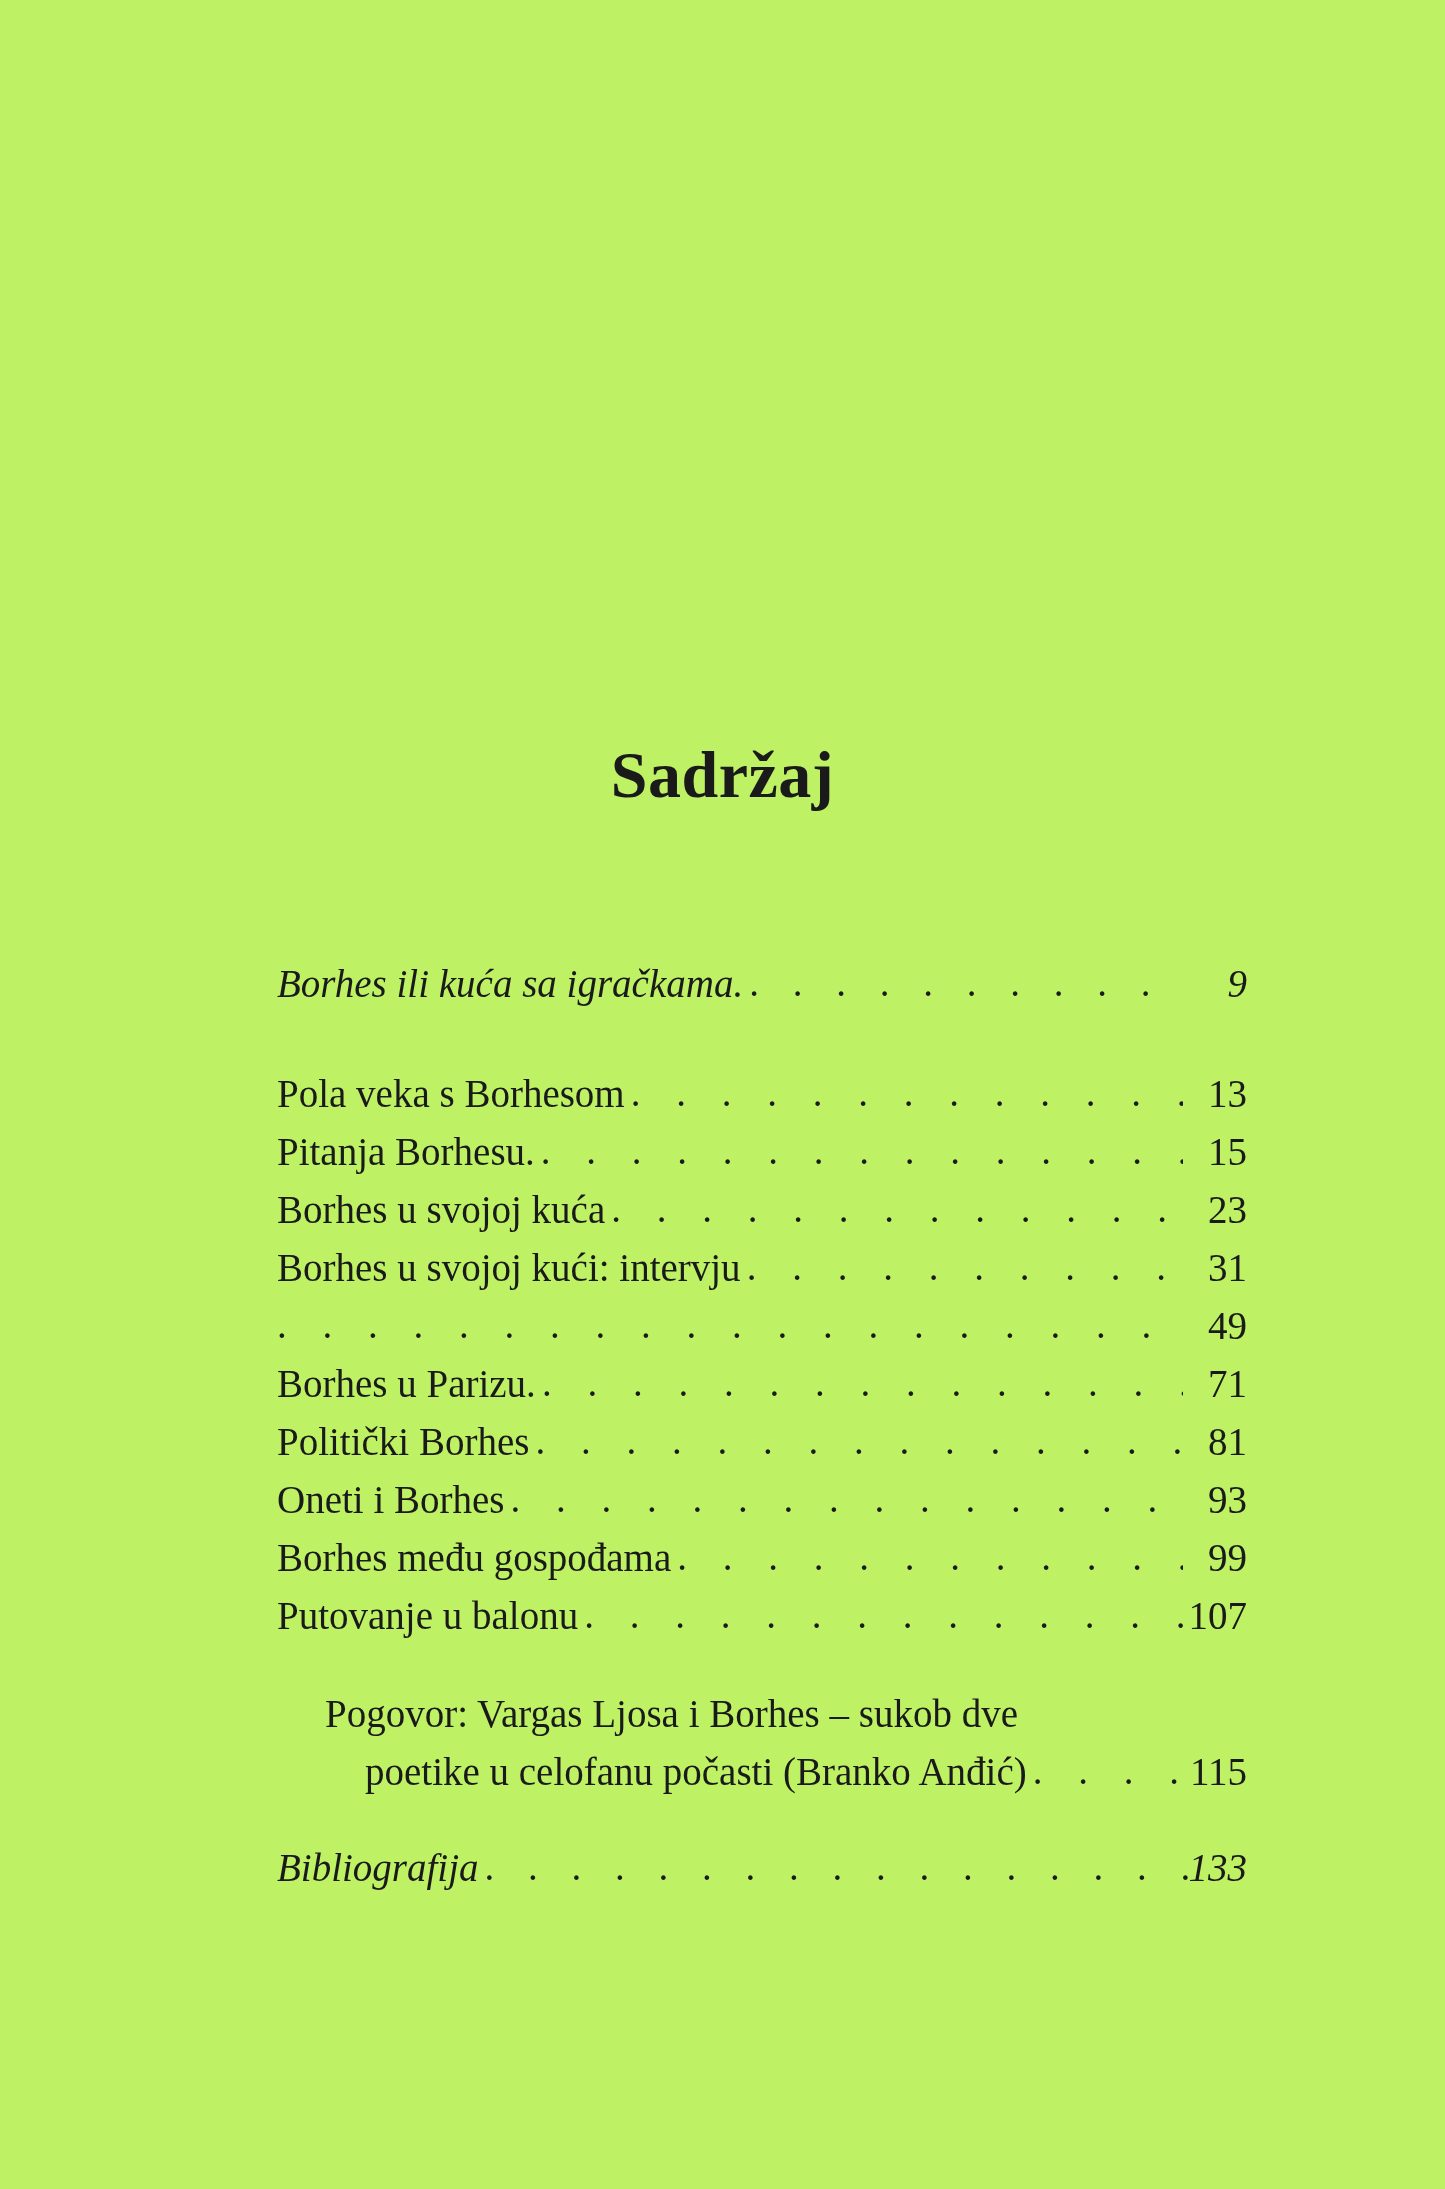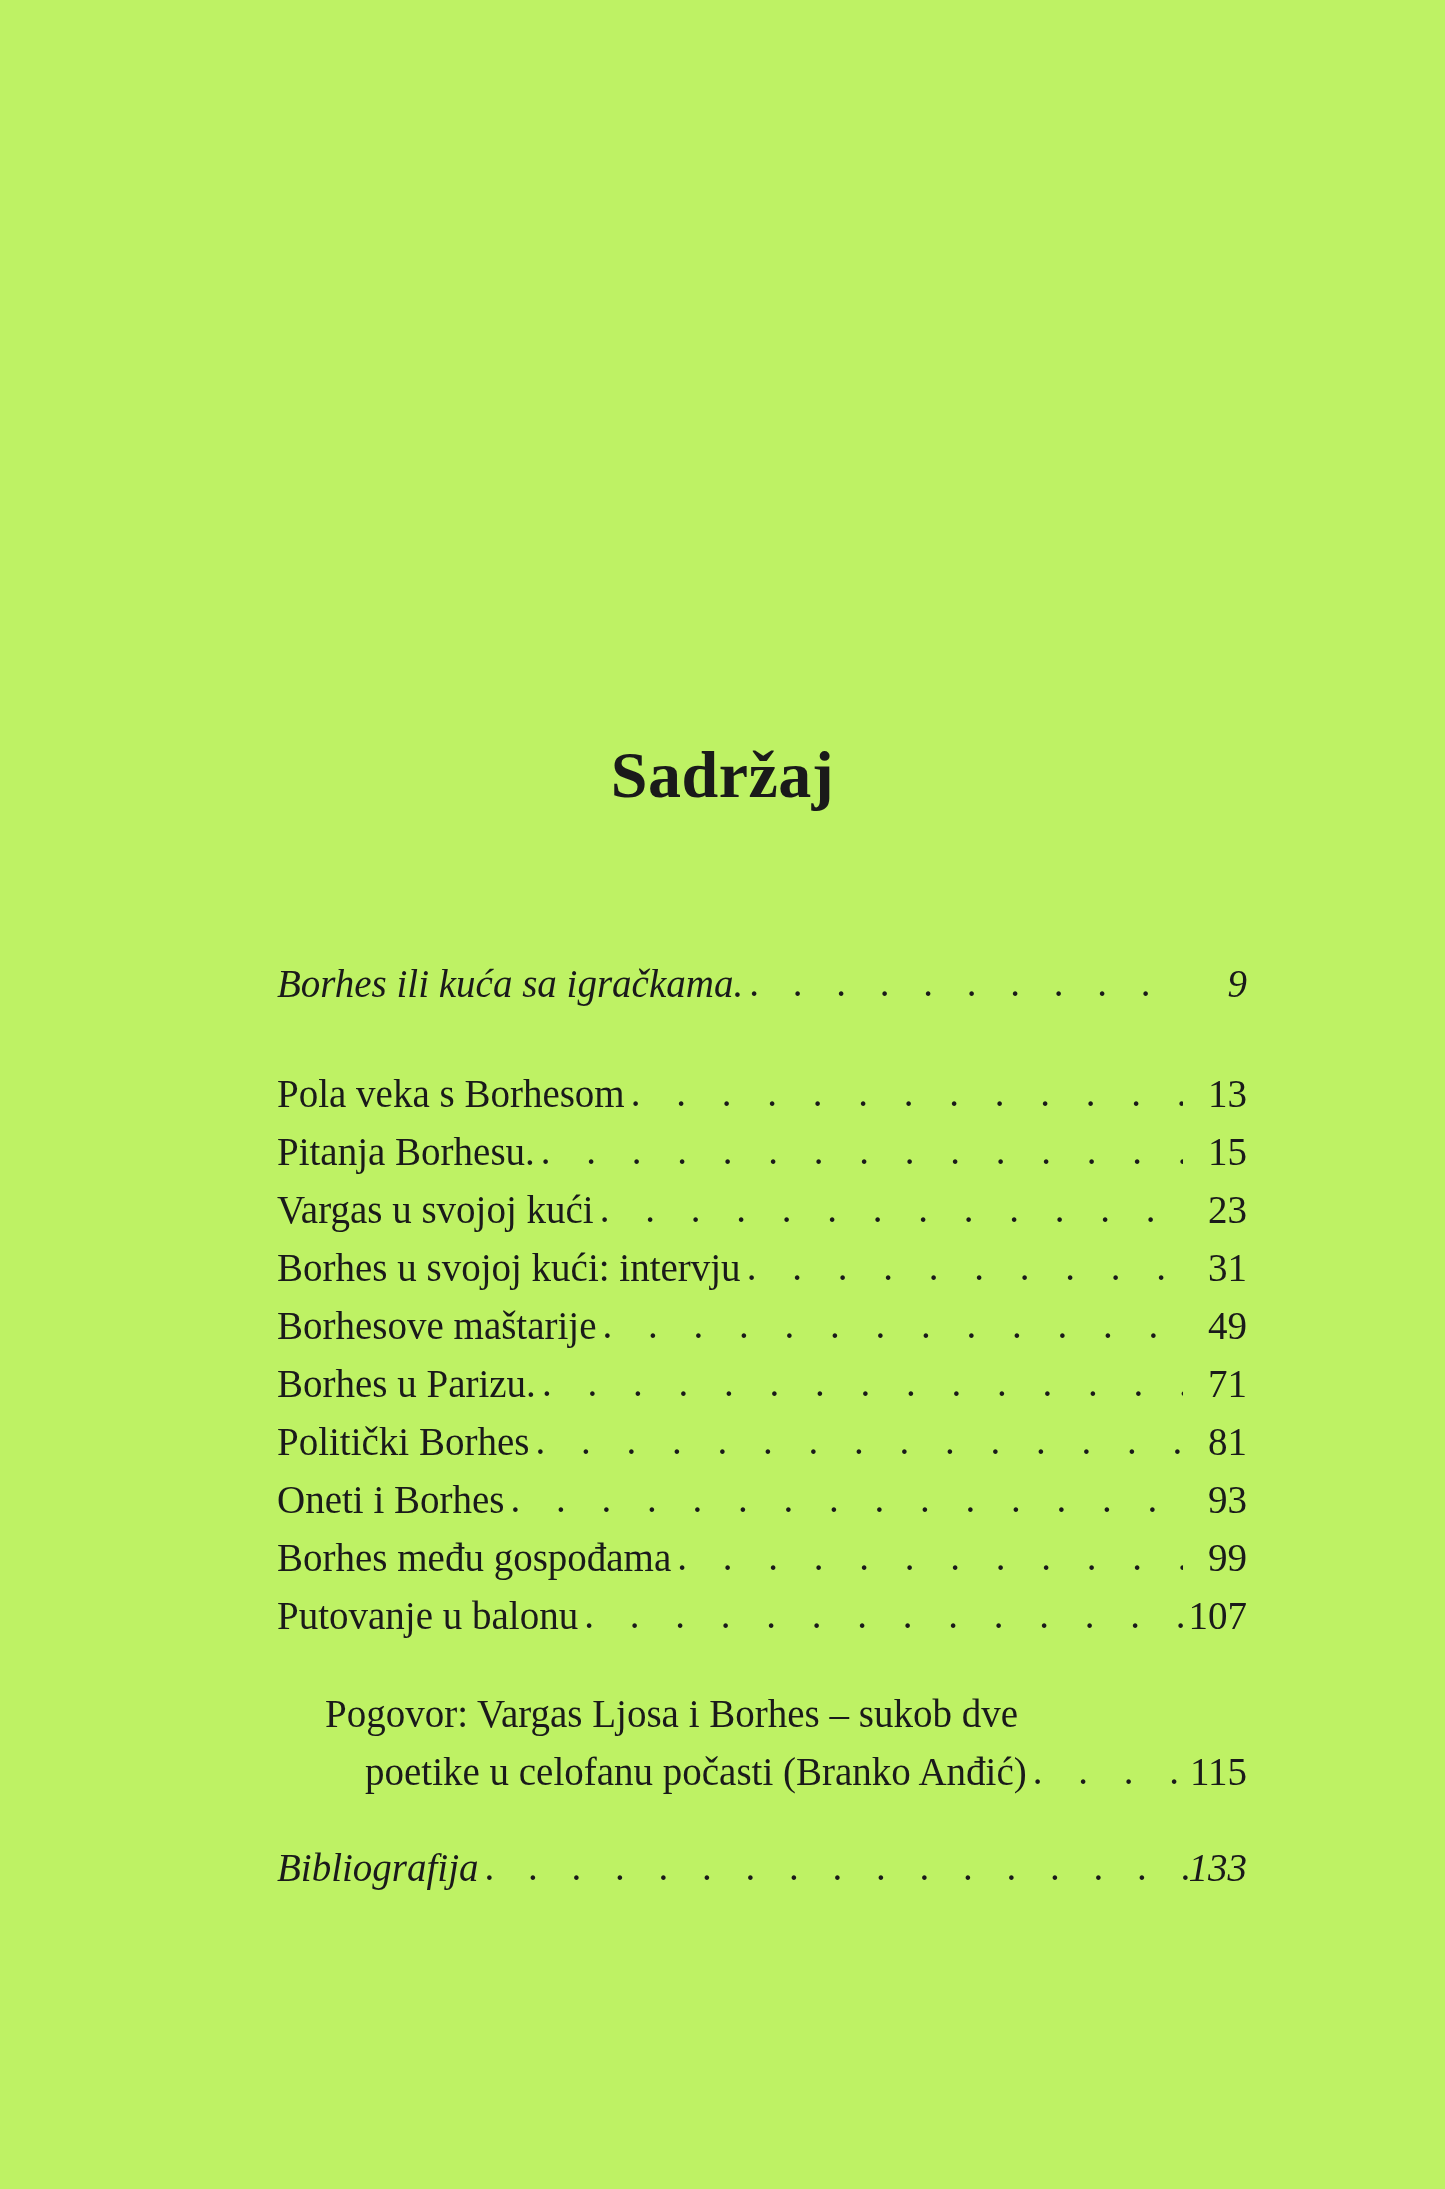--- a/index.html
+++ b/index.html
@@ -157,33 +157,32 @@
       <span class="pagenum">13</span>
     </div>
 
     <div class="entry">
       <span class="label">Pitanja Borhesu.</span>
       <span class="leader">. . . . . . . . . . . . . . . . . . . . . . . . . . . . . . . . . . . .</span>
       <span class="pagenum">15</span>
     </div>
 
     <div class="entry">
-      <span class="label">Vargas u svojoj kući</span>
+      <span class="label">Borhes u svojoj kuća</span>
       <span class="leader">. . . . . . . . . . . . . . . . . . . . . . . . . . . . . . . . . . . .</span>
       <span class="pagenum">23</span>
     </div>
 
     <div class="entry">
       <span class="label">Borhes u svojoj kući: intervju</span>
       <span class="leader">. . . . . . . . . . . . . . . . . . . . . . . . . . . . . . . . . . . .</span>
       <span class="pagenum">31</span>
     </div>
 
     <div class="entry">
-      <span class="label">Borhesove maštarije</span>
       <span class="leader">. . . . . . . . . . . . . . . . . . . . . . . . . . . . . . . . . . . .</span>
       <span class="pagenum">49</span>
     </div>
 
     <div class="entry">
       <span class="label">Borhes u Parizu.</span>
       <span class="leader">. . . . . . . . . . . . . . . . . . . . . . . . . . . . . . . . . . . .</span>
       <span class="pagenum">71</span>
     </div>
 

